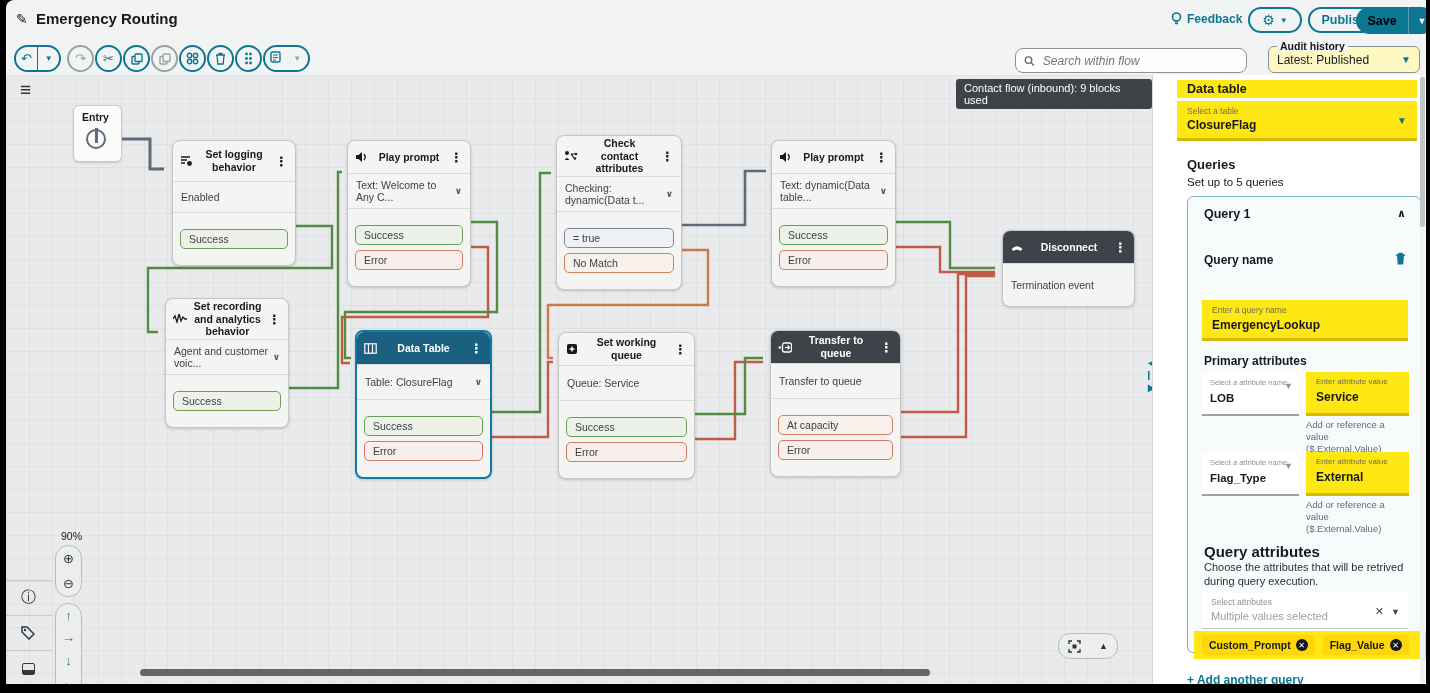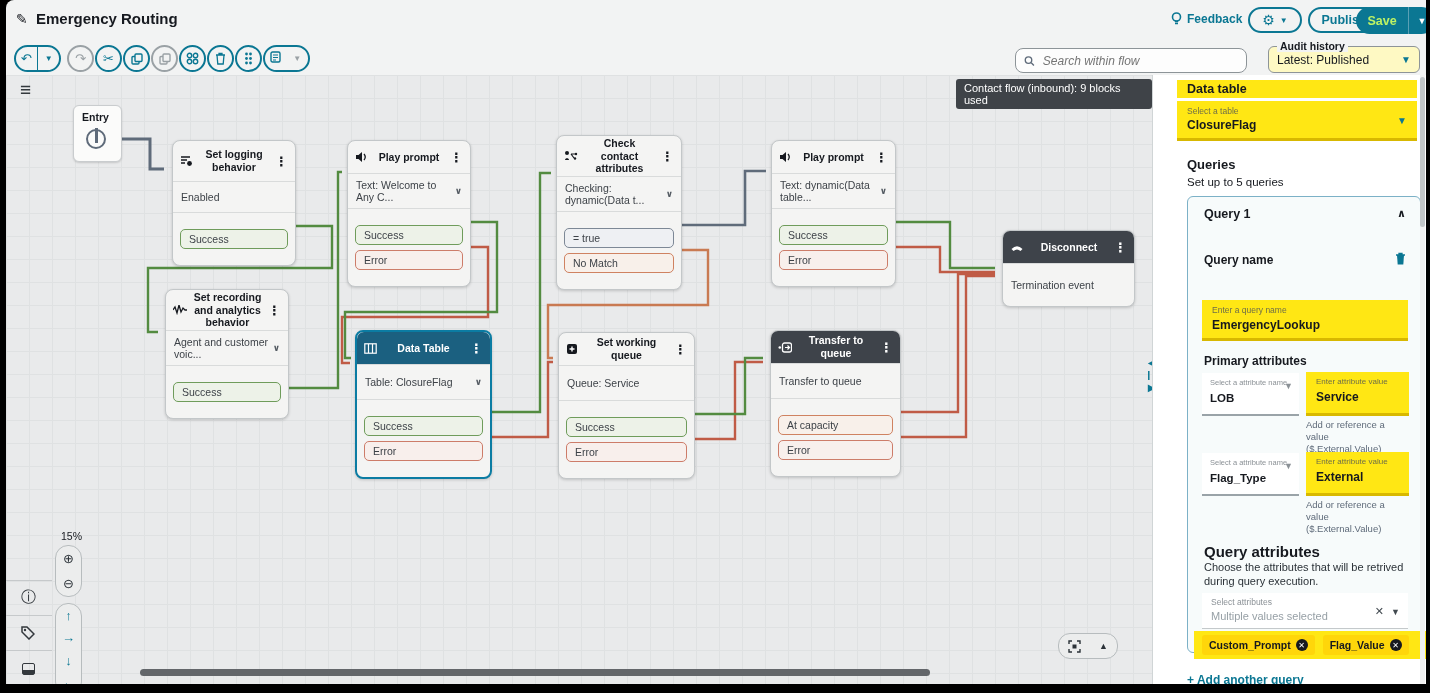--- a/index.html
+++ b/index.html
@@ -9,21 +9,21 @@
   
   .titlebar{position:absolute;left:0;top:0;width:100%;height:40px;}
   .pencil{position:absolute;left:10px;top:11px;font-size:14px;color:#16191f;}
   .apptitle{position:absolute;left:30px;top:10px;font-size:15px;font-weight:bold;color:#16191f;}
   .feedback{position:absolute;left:1165px;top:12px;color:#0b7793;font-size:12px;font-weight:bold;display:flex;align-items:center;gap:5px;cursor:pointer;}
   .pillbtn{position:absolute;height:26px;border:2px solid #0b7793;border-radius:15px;background:transparent;
     color:#0b7793;font-size:12.5px;font-weight:bold;display:flex;align-items:center;justify-content:center;box-sizing:border-box;}
   .gearpill{left:1242px;top:7px;width:54px;gap:5px;}
   .publish{left:1302px;top:7px;width:72px;}
   .savewrap{position:absolute;left:1350px;top:7px;height:27px;display:flex;}
-  .savemain{background:#0b7793;color:#bef264;font-size:12.5px;font-weight:bold;border:none;border-radius:14px 0 0 14px;
+  .savemain{background:#0b7793;color:#000000;font-size:12.5px;font-weight:bold;border:none;border-radius:14px 0 0 14px;
     width:52px;display:flex;align-items:center;justify-content:center;border-right:1px solid #5aa0b5;}
   .savecaret{background:#0b7793;color:#fff;border:none;border-radius:0 14px 14px 0;width:26px;font-size:9px;
     display:flex;align-items:center;justify-content:center;}
   .toolrow{position:absolute;left:0;top:40px;width:100%;height:35px;}
   .cbtn{position:absolute;top:5px;width:27px;height:27px;border:2px solid #0b7793;border-radius:50%;background:transparent;
     box-sizing:border-box;display:flex;align-items:center;justify-content:center;color:#0b7793;font-size:13px;}
   .cbtn.dis{border-color:#9aa1a5;color:#9aa1a5;}
   .pillgrp{position:absolute;top:5px;height:27px;border:2px solid #0b7793;border-radius:15px;box-sizing:border-box;
     display:flex;align-items:center;}
   .pillgrp .seg{width:22px;text-align:center;color:#0b7793;font-size:13px;}
@@ -342,21 +342,21 @@
         <div class="brow" style="height:34px;">
             <span>Text: dynamic(Data table...</span>
             <span class="chev">∨</span>
           </div>
         <div class="bports">
           <div class="port success">Success</div>
           <div class="port error">Error</div>
         </div>
       </div>
 
-      <div class="block" style="left:159px;top:214px;width:124px;">
+      <div class="block" style="left:159px;top:223px;width:124px;">
         <div class="bhead h2">
           <svg width="14" height="10" viewBox="0 0 14 10">
               <path d="M0 5l2-3 2 6 2-8 2 7 2-4 2 2h2" fill="none" stroke="#16191f" stroke-width="1.3"></path>
             </svg>
           <span class="btitle">Set recording and analytics behavior</span>
           <span class="bmenu">⋮</span>
         </div>
         <div class="brow" style="height:34px;">
             <span>Agent and customer voic...</span>
             <span class="chev">∨</span>
@@ -428,21 +428,21 @@
               <path d="M1.5 6Q7 .5 12.5 6l-2 2q-3.5-3-7 0z" fill="#fff"></path>
             </svg>
           <span class="btitle">Disconnect</span>
           <span class="bmenu">⋮</span>
         </div>
         <div class="brow" style="height:42px;">
             <span>Termination event</span>
           </div>
       </div>
 
-      <div class="zoomlbl">15%</div>
+      <div class="zoomlbl">90%</div>
       <div class="zctl zoomp">
         <span>⊕</span>
         <span>⊖</span>
       </div>
       <div class="zctl panp">
         <span>↑</span>
         <span>→</span>
         <span>↓</span>
         <span>←</span>
       </div>

